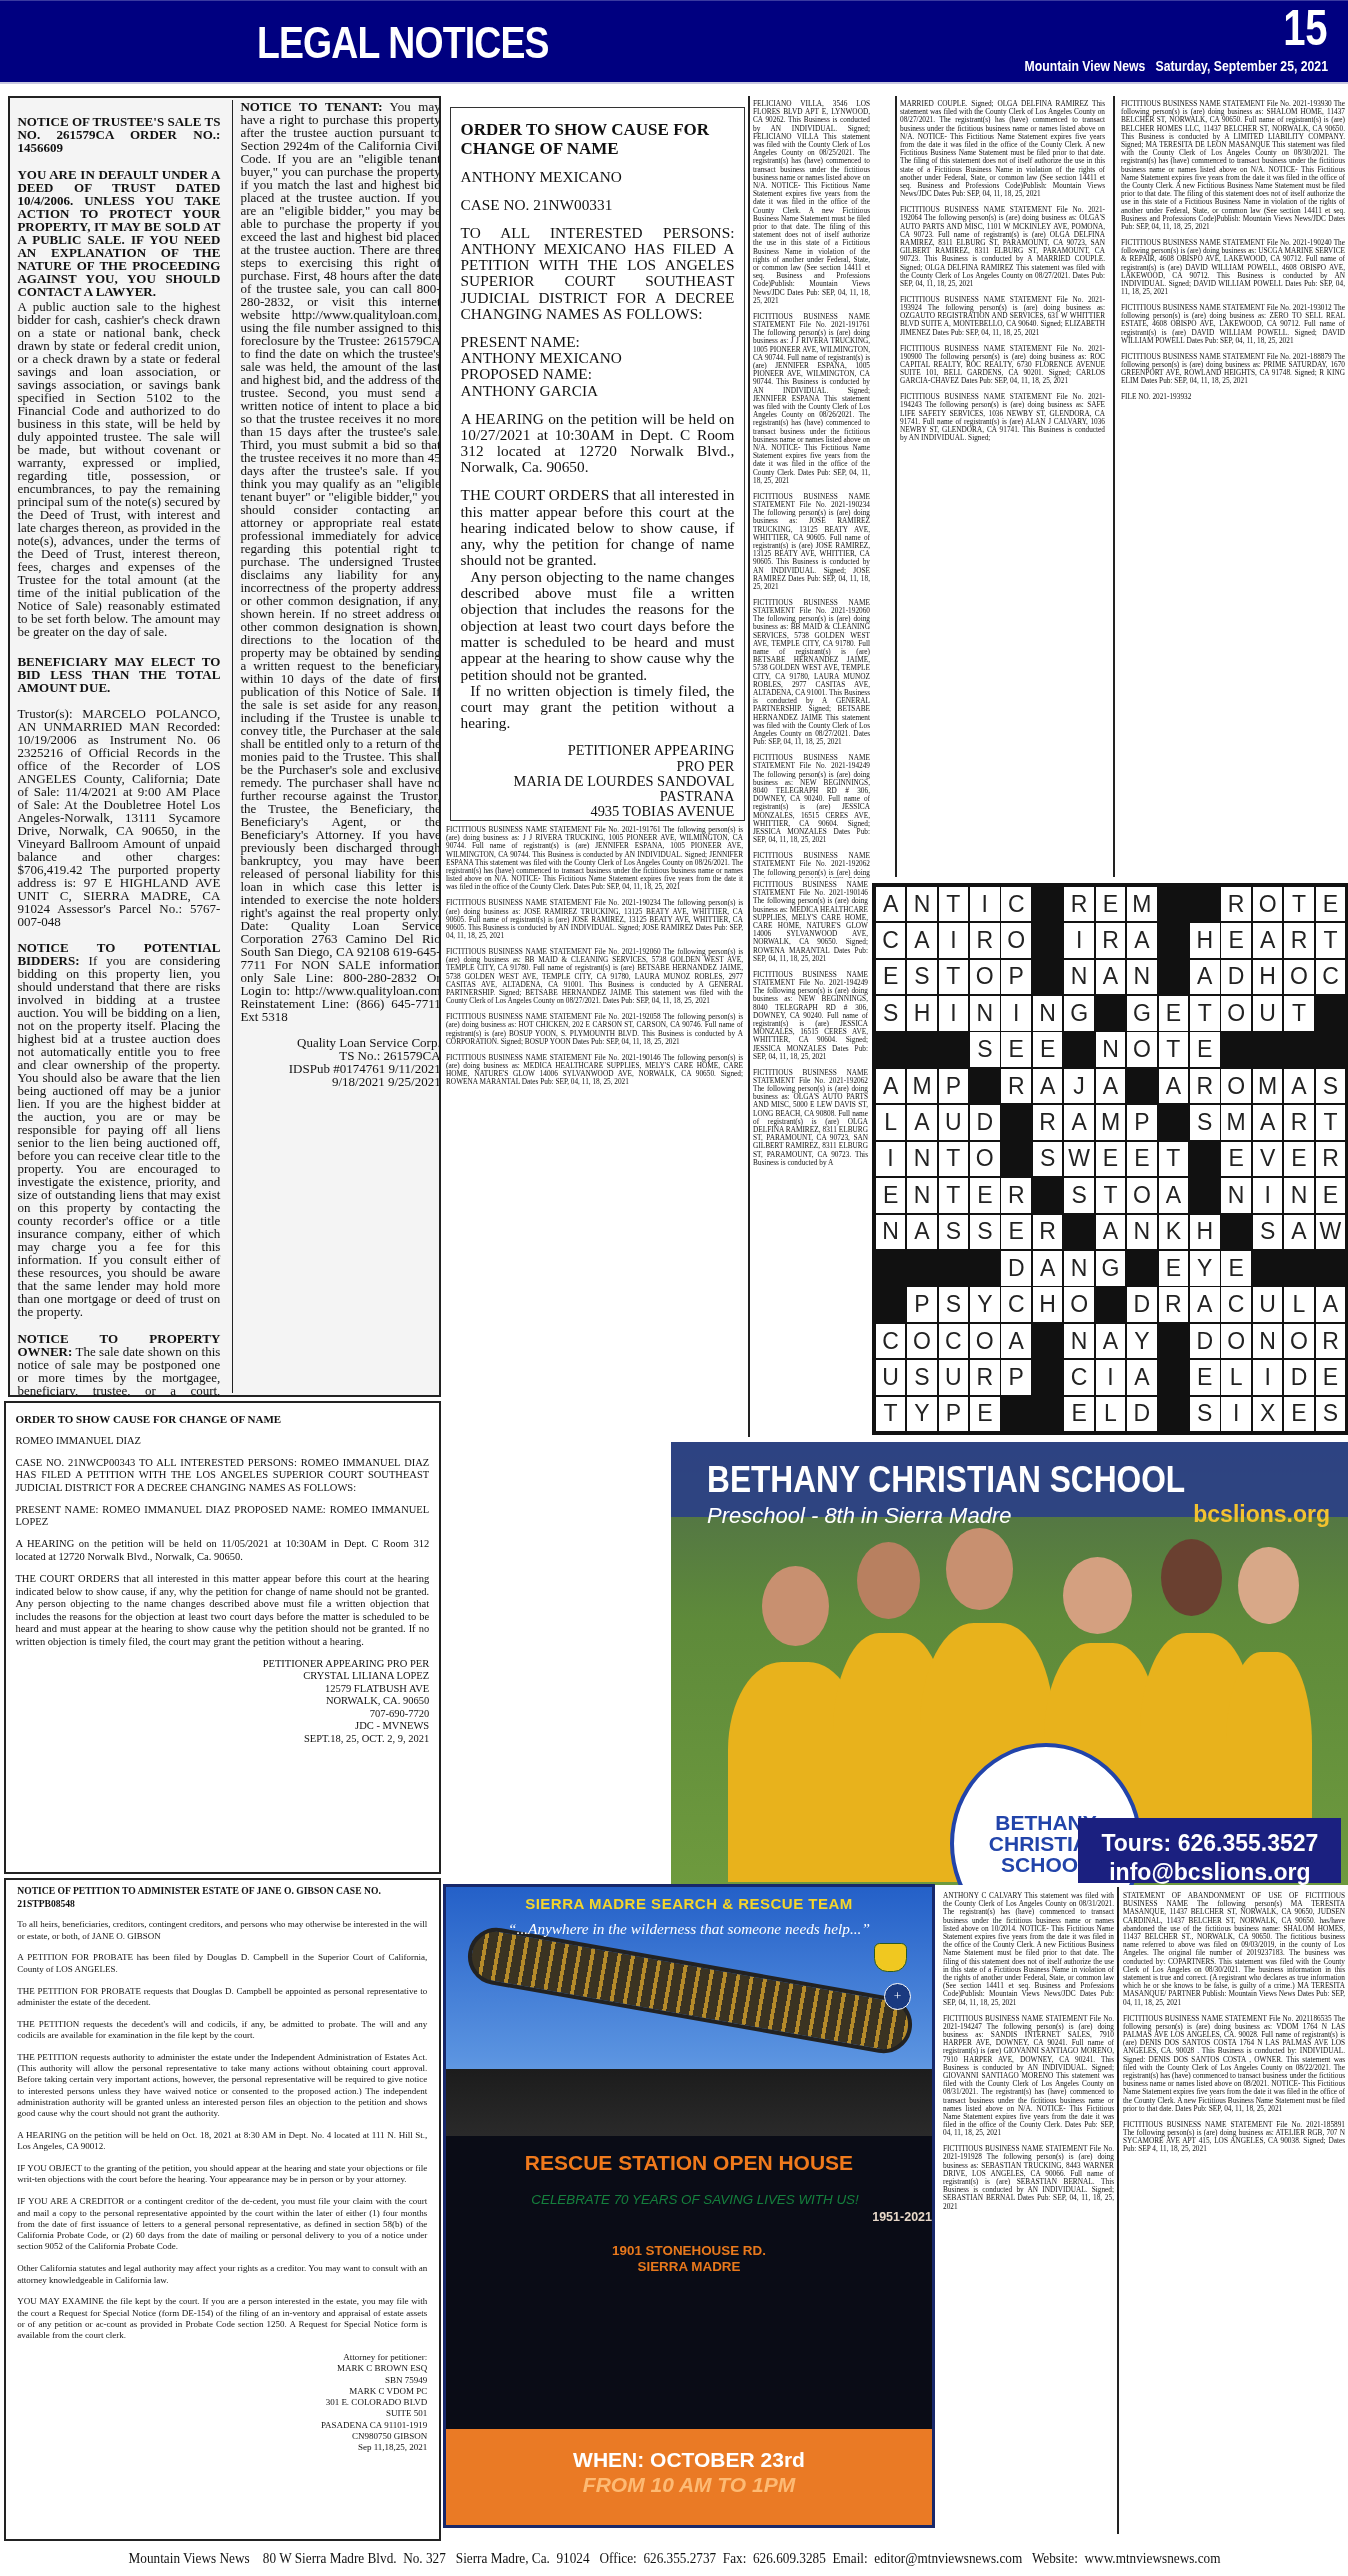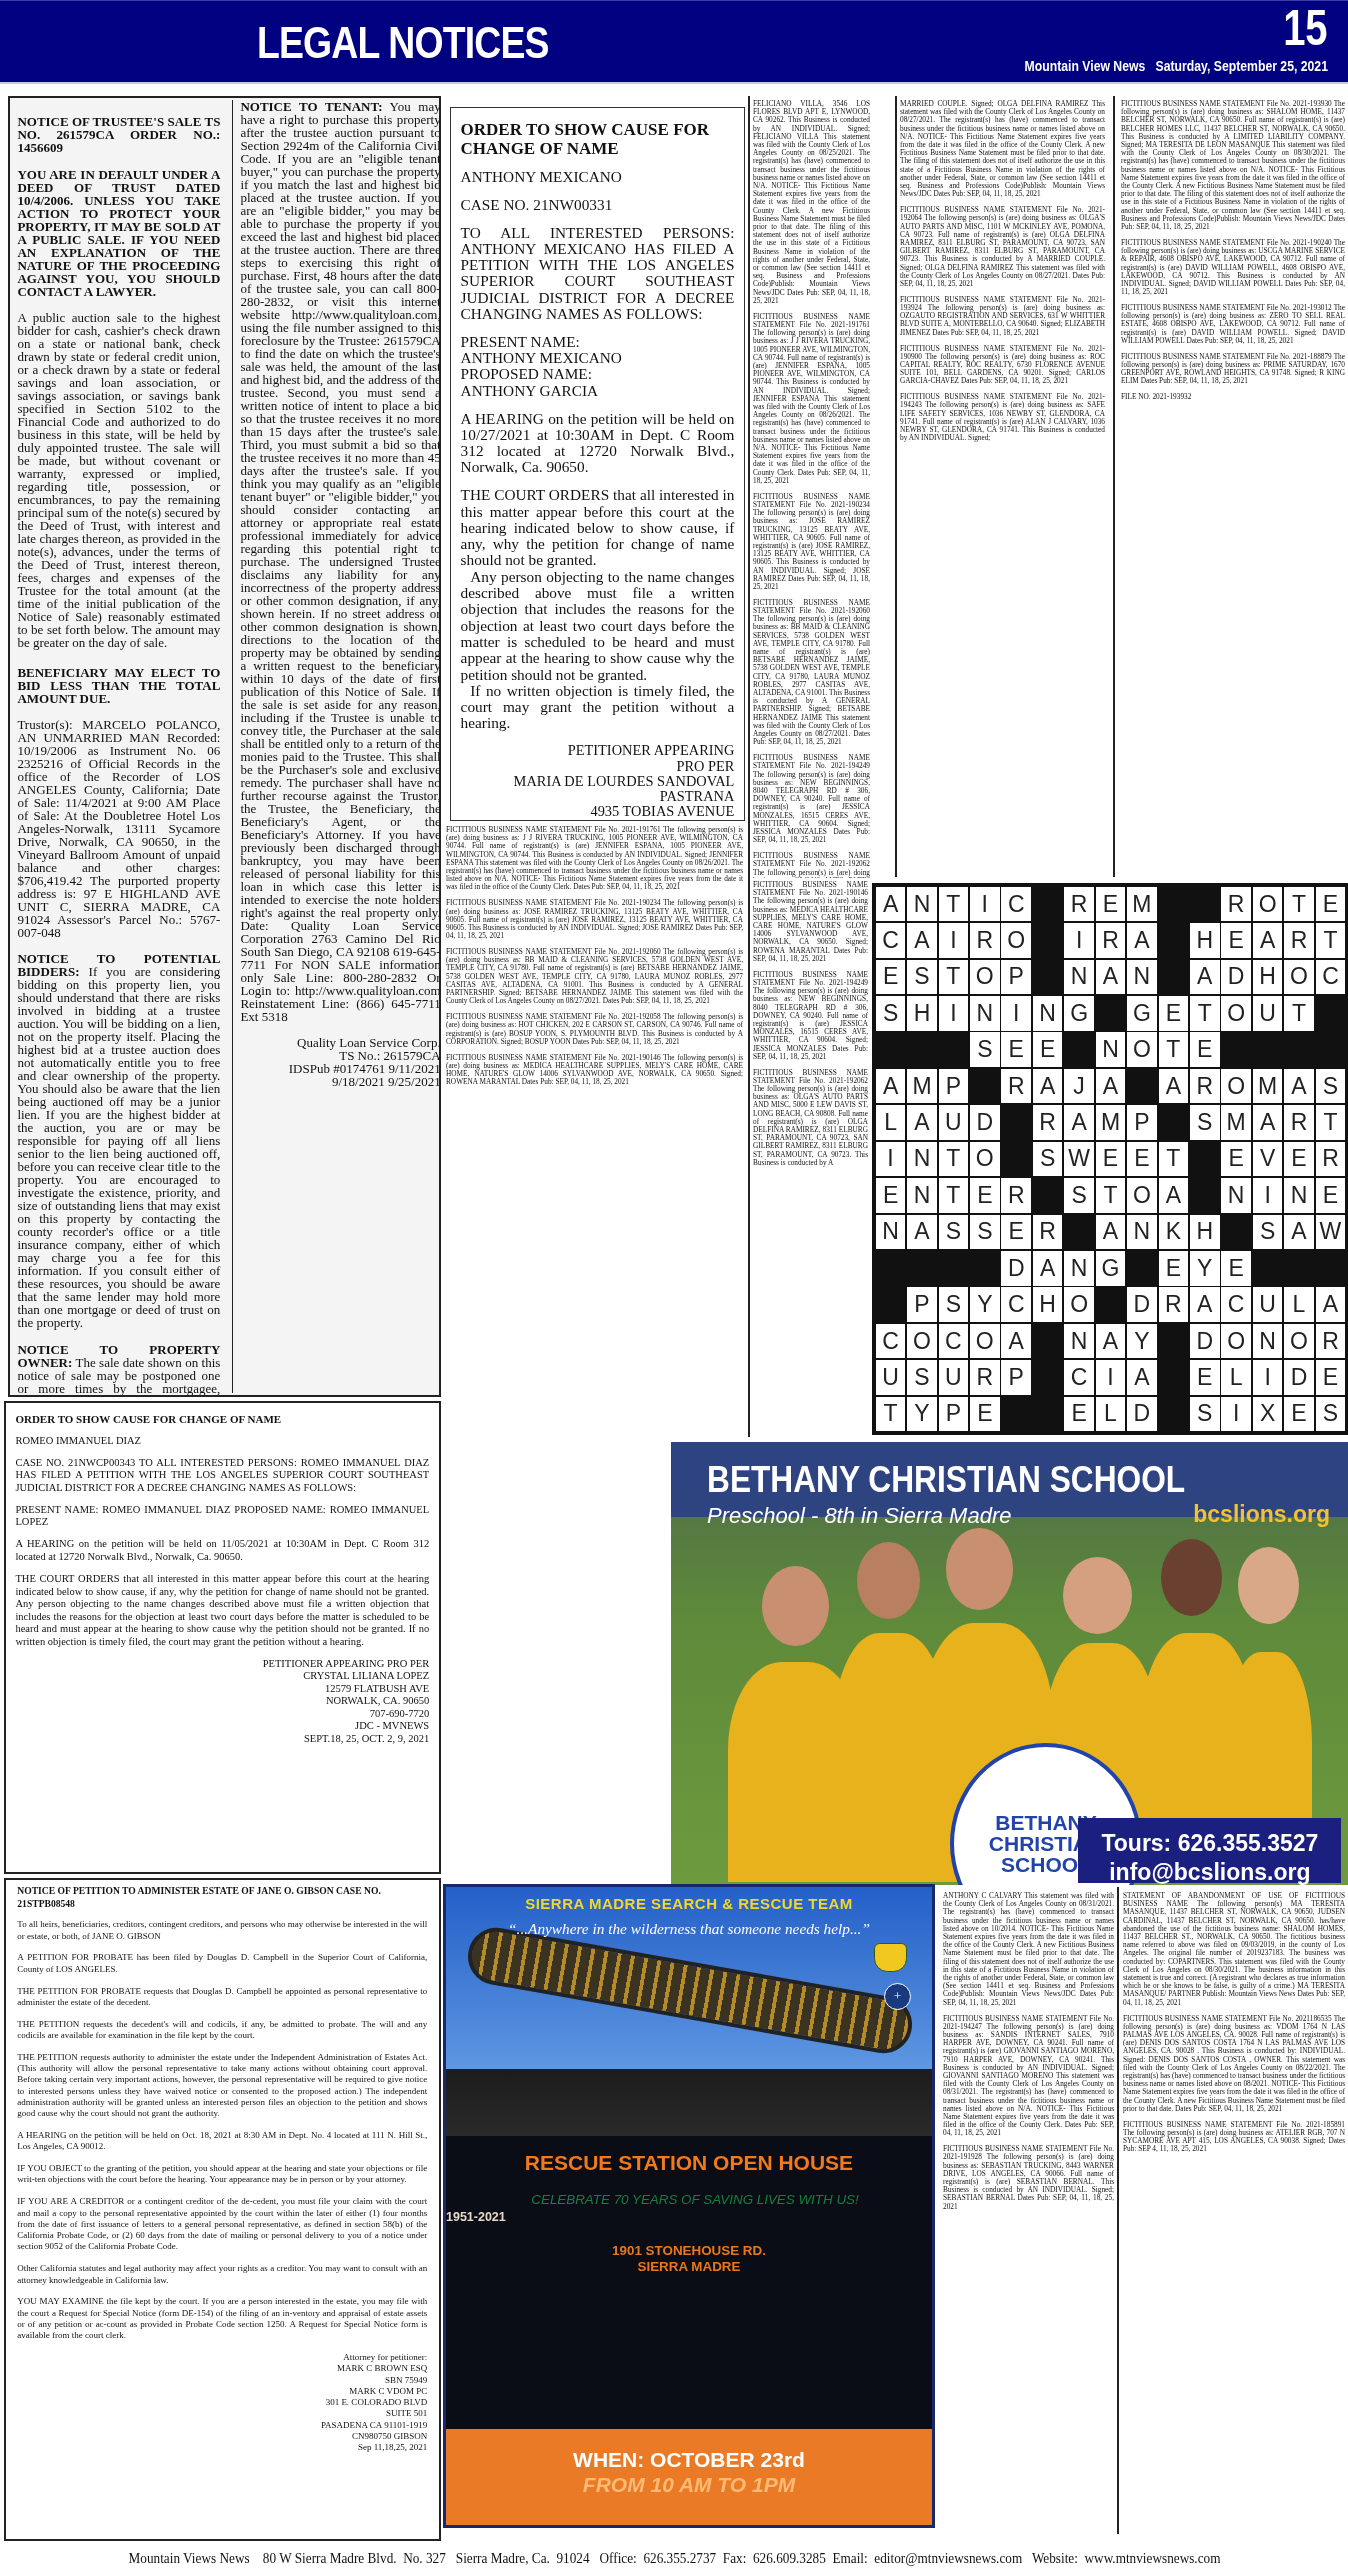--- a/index.html
+++ b/index.html
@@ -46,42 +46,42 @@
 .seal span{color:#2244aa;font-family:"Liberation Sans",sans-serif;font-weight:bold;font-size:21px;text-align:center;line-height:21px}
 .bethany .tours{position:absolute;right:9.6px;bottom:1.9px;width:263px;height:65px;background:#1b2080;color:#fff;font-family:"Liberation Sans",sans-serif;font-weight:bold;font-size:23px;text-align:center;line-height:29px;padding-top:11px}
 .sar{position:absolute;left:443px;top:1884px;width:492px;height:644px;border:3.8px solid #18286a;background:#0a0c16;overflow:hidden}
 .sar .sky{position:absolute;left:0;top:0;width:100%;height:244px;background:linear-gradient(180deg,#2460c8 0%,#5a93e0 70%,#80b0e8 100%)}
 .sar .rocks{position:absolute;left:0;top:182px;width:100%;height:67px;background:linear-gradient(180deg,#1c1c1c,#2a2a2a)}
 .sar .litter{position:absolute;left:19px;top:75px;width:450px;height:57px;border:4.8px solid #222;border-radius:29px;transform:rotate(10deg);background:repeating-linear-gradient(90deg,#3a3322 0 9.6px,#b58b2a 9.6px 13.4px)}
 .sar .t1{position:absolute;left:0;width:100%;top:7.7px;text-align:center;color:#f5d62a;font-family:"Liberation Sans",sans-serif;font-weight:bold;font-size:15px;letter-spacing:0.5px}
 .sar .t2{position:absolute;left:0;width:100%;top:33px;text-align:center;color:#fff;font-family:"Liberation Serif",serif;font-style:italic;font-size:15.3px}
 .sar .t3{position:absolute;left:0;width:100%;top:264px;text-align:center;color:#f07a1c;font-family:"Liberation Sans",sans-serif;font-weight:bold;font-size:21px}
 .sar .t4{position:absolute;left:6px;width:100%;top:305px;text-align:center;color:#15803d;font-family:"Liberation Sans",sans-serif;font-style:italic;font-size:13.4px}
-.sar .t5{position:absolute;left:0;width:100%;top:323px;text-align:left;color:#e8d8c8;font-family:"Liberation Sans",sans-serif;font-weight:bold;font-size:12.5px}
+.sar .t5{position:absolute;left:0;width:100%;top:323px;text-align:right;color:#e8d8c8;font-family:"Liberation Sans",sans-serif;font-weight:bold;font-size:12.5px}
 .sar .t6{position:absolute;left:0;width:100%;top:356px;text-align:center;color:#e8781c;font-family:"Liberation Sans",sans-serif;font-weight:bold;font-size:13.4px;line-height:16.3px;white-space:pre}
 .sar .orange{position:absolute;left:0;bottom:0;width:100%;height:96px;background:#ea7a25}
 .sar .w1{position:absolute;left:0;width:100%;top:561px;text-align:center;color:#fff;font-family:"Liberation Sans",sans-serif;font-weight:bold;font-size:21px}
 .sar .w2{position:absolute;left:0;width:100%;top:586px;text-align:center;color:#fdba74;font-family:"Liberation Sans",sans-serif;font-weight:bold;font-style:italic;font-size:21px}
 .badge{position:absolute;right:25px;top:56px;width:33px;height:29px;background:#f0c820;border:1.9px solid #2a5a20;border-radius:5.7px 5.7px 13.4px 13.4px}
 .badge2{position:absolute;right:21px;top:96px;width:27px;height:27px;border-radius:50%;background:#1a3a80;border:1.9px solid #fff;color:#fff;font-size:13.4px;text-align:center;line-height:23px}
 .footer{position:absolute;left:0;top:2550px;width:1349px;text-align:center;font-family:"Liberation Serif",serif;font-size:14.4px;transform:scaleX(0.92);white-space:pre;color:#111}
 </style>
 </head>
 <body>
 
 <header class="masthead">
   <div class="title">LEGAL NOTICES</div>
   <div class="pageno">15</div>
   <div class="dateline">Mountain View News   Saturday, September 25, 2021</div>
 </header>
 
 <section class="box trustee">
   <div class="col left">
     <h3 style="margin-top:15.3px;margin-bottom:13.4px">NOTICE OF TRUSTEE'S SALE TS NO. 261579CA ORDER NO.: 1456609</h3>
-    <h3 style="margin-bottom:13px;text-align:justify">YOU ARE IN DEFAULT UNDER A DEED OF TRUST DATED 10/4/2006. UNLESS YOU TAKE ACTION TO PROTECT YOUR PROPERTY, IT MAY BE SOLD AT A PUBLIC SALE. IF YOU NEED AN EXPLANATION OF THE NATURE OF THE PROCEEDING AGAINST YOU, YOU SHOULD CONTACT A LAWYER.</h3>
+    <h3 style="margin-bottom:2px;text-align:justify">YOU ARE IN DEFAULT UNDER A DEED OF TRUST DATED 10/4/2006. UNLESS YOU TAKE ACTION TO PROTECT YOUR PROPERTY, IT MAY BE SOLD AT A PUBLIC SALE. IF YOU NEED AN EXPLANATION OF THE NATURE OF THE PROCEEDING AGAINST YOU, YOU SHOULD CONTACT A LAWYER.</h3>
     <p>A public auction sale to the highest bidder for cash, cashier's check drawn on a state or national bank, check drawn by state or federal credit union, or a check drawn by a state or federal savings and loan association, or savings association, or savings bank specified in Section 5102 to the Financial Code and authorized to do business in this state, will be held by duly appointed trustee. The sale will be made, but without covenant or warranty, expressed or implied, regarding title, possession, or encumbrances, to pay the remaining principal sum of the note(s) secured by the Deed of Trust, with interest and late charges thereon, as provided in the note(s), advances, under the terms of the Deed of Trust, interest thereon, fees, charges and expenses of the Trustee for the total amount (at the time of the initial publication of the Notice of Sale) reasonably estimated to be set forth below. The amount may be greater on the day of sale.</p>
     <h3 style="margin-bottom:13.4px;margin-top:17px">BENEFICIARY MAY ELECT TO BID LESS THAN THE TOTAL AMOUNT DUE.</h3>
     <p>Trustor(s): MARCELO POLANCO, AN UNMARRIED MAN Recorded: 10/19/2006 as Instrument No. 06 2325216 of Official Records in the office of the Recorder of LOS ANGELES County, California; Date of Sale: 11/4/2021 at 9:00 AM Place of Sale: At the Doubletree Hotel Los Angeles-Norwalk, 13111 Sycamore Drive, Norwalk, CA 90650, in the Vineyard Ballroom Amount of unpaid balance and other charges: $706,419.42 The purported property address is: 97 E HIGHLAND AVE UNIT C, SIERRA MADRE, CA 91024 Assessor's Parcel No.: 5767-007-048</p>
     <p><b>NOTICE TO POTENTIAL BIDDERS:</b> <span>If you are considering bidding on this property lien, you should understand that there are risks involved in bidding at a trustee auction. You will be bidding on a lien, not on the property itself. Placing the highest bid at a trustee auction does not automatically entitle you to free and clear ownership of the property. You should also be aware that the lien being auctioned off may be a junior lien. If you are the highest bidder at the auction, you are or may be responsible for paying off all liens senior to the lien being auctioned off, before you can receive clear title to the property. You are encouraged to investigate the existence, priority, and size of outstanding liens that may exist on this property by contacting the county recorder's office or a title insurance company, either of which may charge you a fee for this information. If you consult either of these resources, you should be aware that the same lender may hold more than one mortgage or deed of trust on the property.</span></p>
     <p><b>NOTICE TO PROPERTY OWNER:</b> <span>The sale date shown on this notice of sale may be postponed one or more times by the mortgagee, beneficiary, trustee, or a court, pursuant to Section 2924g of the California Civil Code. The law requires that information about trustee sale postponements be made available to you and to the public, as a courtesy to those not present at the sale. If you wish to learn whether your sale date has been postponed, and, if applicable, the rescheduled time and date for the sale of this property, you may call 800-280-2832 for information regarding the trustee's sale or visit this internet website http://www.qualityloan.com, using the file number assigned to this foreclosure by the Trustee: 261579CA. Information about postponements that are very short in duration or that occur close in time to the scheduled sale may not immediately be reflected in the telephone information or on the internet website. The best way to verify postponement information is to attend the scheduled sale.</span></p>
   </div>
   <div class="col right">
     <p><b>NOTICE TO TENANT:</b> <span>You may have a right to purchase this property after the trustee auction pursuant to Section 2924m of the California Civil Code. If you are an "eligible tenant buyer," you can purchase the property if you match the last and highest bid placed at the trustee auction. If you are an "eligible bidder," you may be able to purchase the property if you exceed the last and highest bid placed at the trustee auction. There are three steps to exercising this right of purchase. First, 48 hours after the date of the trustee sale, you can call 800-280-2832, or visit this internet website http://www.qualityloan.com, using the file number assigned to this foreclosure by the Trustee: 261579CA to find the date on which the trustee's sale was held, the amount of the last and highest bid, and the address of the trustee. Second, you must send a written notice of intent to place a bid so that the trustee receives it no more than 15 days after the trustee's sale. Third, you must submit a bid so that the trustee receives it no more than 45 days after the trustee's sale. If you think you may qualify as an "eligible tenant buyer" or "eligible bidder," you should consider contacting an attorney or appropriate real estate professional immediately for advice regarding this potential right to purchase. The undersigned Trustee disclaims any liability for any incorrectness of the property address or other common designation, if any, shown herein. If no street address or other common designation is shown, directions to the location of the property may be obtained by sending a written request to the beneficiary within 10 days of the date of first publication of this Notice of Sale. If the sale is set aside for any reason, including if the Trustee is unable to convey title, the Purchaser at the sale shall be entitled only to a return of the monies paid to the Trustee. This shall be the Purchaser's sole and exclusive remedy. The purchaser shall have no further recourse against the Trustor, the Trustee, the Beneficiary, the Beneficiary's Agent, or the Beneficiary's Attorney. If you have previously been discharged through bankruptcy, you may have been released of personal liability for this loan in which case this letter is intended to exercise the note holders right's against the real property only. Date: Quality Loan Service Corporation 2763 Camino Del Rio South San Diego, CA 92108 619-645-7711 For NON SALE information only Sale Line: 800-280-2832 Or Login to: http://www.qualityloan.com Reinstatement Line: (866) 645-7711 Ext 5318</span></p>
     <div class="sig">
       <div>Quality Loan Service Corp.</div>

